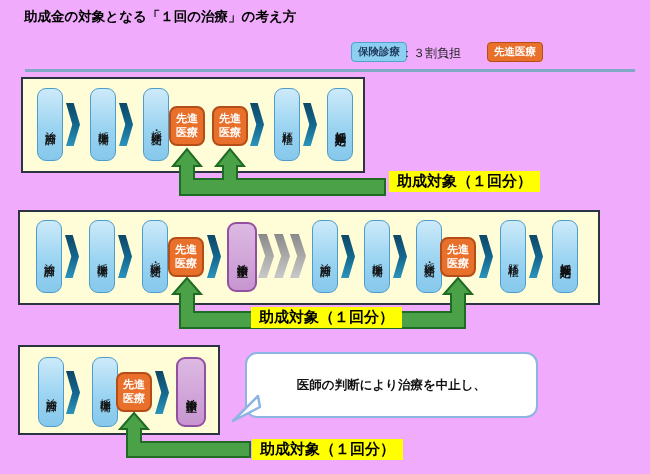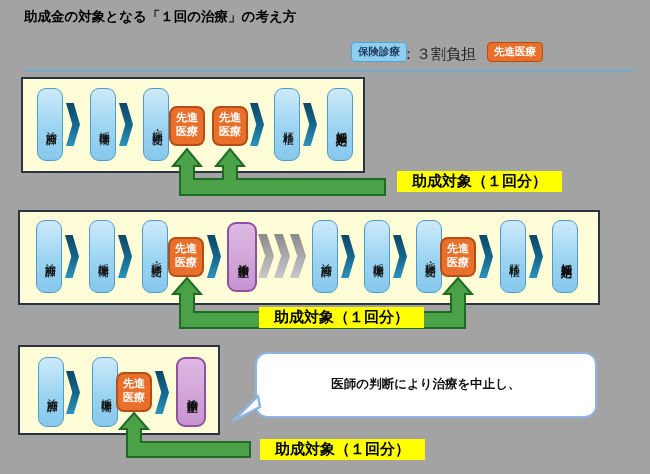--- a/index.html
+++ b/index.html
@@ -1,26 +1,26 @@
 <!DOCTYPE html>
 <html><head>
 <meta charset="utf-8">
 <style>
   html,body { margin:0; padding:0; background:#ffffff; }
   .stage {
-    position:relative; width:650px; height:474px; background:#a3a3a3;
-    font-family:Liberation Mono, monospace; overflow:hidden;
+    position:relative; width:650px; height:474px; background:#f0abfc;
+    font-family:Liberation Serif, serif; overflow:hidden;
   }
   .abs { position:absolute; }
   .title { font-size:13.5px; font-weight:bold; color:#000; white-space:nowrap; }
   .topline { background:#7fa9c6; height:3px; }
   .badge { font-size:10.5px; font-weight:bold; padding:2px 6px; border-radius:4px; white-space:nowrap;text-align:center; }
   .badge-blue { background:#8ccff0; border:1px solid #4fa3d1; color:#1f3a5f; }
   .badge-orange { background:#e8702b; border:1px solid #b44d17; color:#fff; }
-  .legend-desc { font-size:15px; color:#222; white-space:nowrap; }
+  .legend-desc { font-size:12px; color:#222; white-space:nowrap; }
   .panel { background:#fffcd8; border:2px solid #2b3440; box-sizing:border-box; }
   .pbox-blue {
     background:linear-gradient(180deg,#cdeafa 0%,#9bd4f1 55%,#86c8ec 100%);
     border:1.5px solid #4e9ccb; border-radius:9px; color:#111;
     writing-mode:vertical-rl; text-orientation:upright;
     font-size:11px; letter-spacing:1px; line-height:1;
     display:flex; align-items:center; justify-content:center; box-sizing:border-box;
   }
   .pbox-purple {
     background:linear-gradient(180deg,#ddb9e3 0%,#c795d1 100%);
@@ -35,21 +35,21 @@
     display:flex; align-items:center; justify-content:center; text-align:center;
     box-sizing:border-box;
   }
   .obox-text { width:23px; word-break:break-all; }
   .bold { font-weight:bold; }
   .chev { clip-path:polygon(0 0,55% 0,100% 50%,55% 100%,0 100%,45% 50%); }
   .chev-teal { background:linear-gradient(180deg,#0d4767 0%,#156a92 55%,#2c94bb 100%); }
   .chev-gray { background:linear-gradient(180deg,#8a8a8a 0%,#c9c9c9 100%); }
   .sublabel {
     background:#ffff00; color:#000; font-weight:bold; font-size:15px;
-    padding:1px 15px; white-space:nowrap; z-index:3;margin-left:8px;
+    padding:1px 8px; white-space:nowrap; z-index:3;
   }
   .bubble {
     background:#fff; border:2.5px solid #8db4e2; border-radius:12px;
     display:flex; flex-direction:column; justify-content:center; align-items:center;
     font-weight:bold; font-size:12.5px; color:#111; line-height:1.5; text-align:center;
     box-sizing:border-box; z-index:2;
   }
   svg.overlay { z-index:1; }
   svg.tail { z-index:3; }
 </style>
@@ -131,20 +131,20 @@
       <span class="obox-text">先進医療</span>
     </div>
   <div class="abs chev chev-teal" style="left:155px; top:371px; width:14px; height:43px;"></div>
   <div class="abs pbox-purple" style="left:176px; top:357px; width:30px; height:70px;">治療中止</div>
 
   <svg class="abs overlay" style="left:112px; top:407px;" width="145" height="54" viewBox="0 0 145 54">
     <path d="M15,50 L15,22 L8,22 L22,6 L36,22 L29,22 L29,35 L138,35 L138,50 Z" fill="#4aa147" stroke="#1e6b24" stroke-width="2"></path>
   </svg>
   <div class="abs sublabel" style="left:252px; top:439px;">助成対象（１回分）</div>
 
-  <div class="abs bubble" style="left:255px; top:352px; width:342px; height:66px;">
+  <div class="abs bubble" style="left:245px; top:352px; width:293px; height:66px;">
     <div>医師の判断により治療を中止し、</div>
   </div>
   <svg class="abs tail" style="left:224px; top:393px;" width="44" height="34" viewBox="0 0 44 34">
     <path d="M34,3 L9,28 L36,14 Z" fill="#ffffff" stroke="#8db4e2" stroke-width="2.5" stroke-linejoin="round"></path>
   </svg>
 
 </div>
 
 </body></html>

